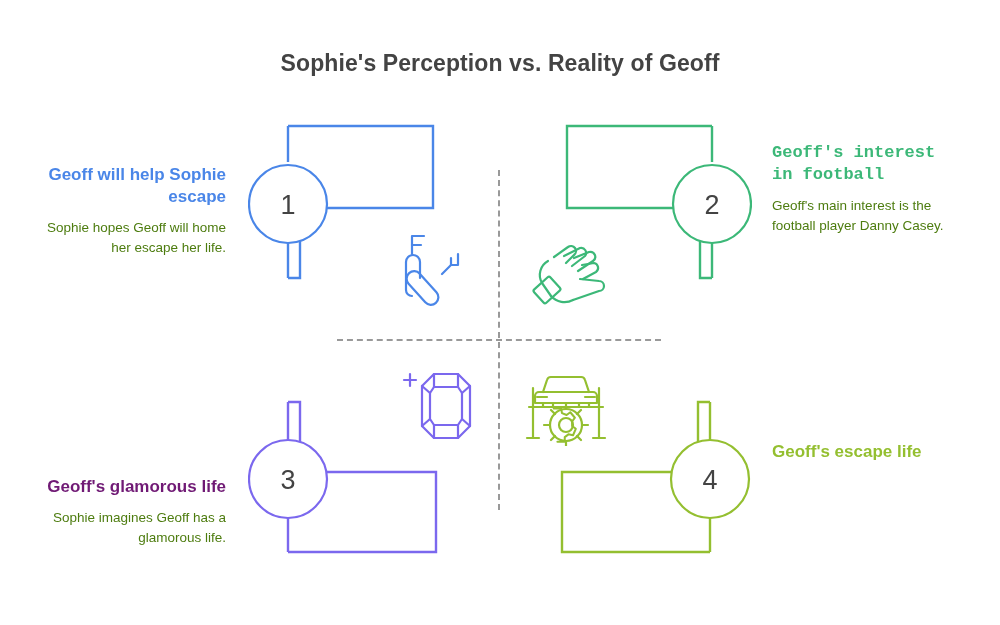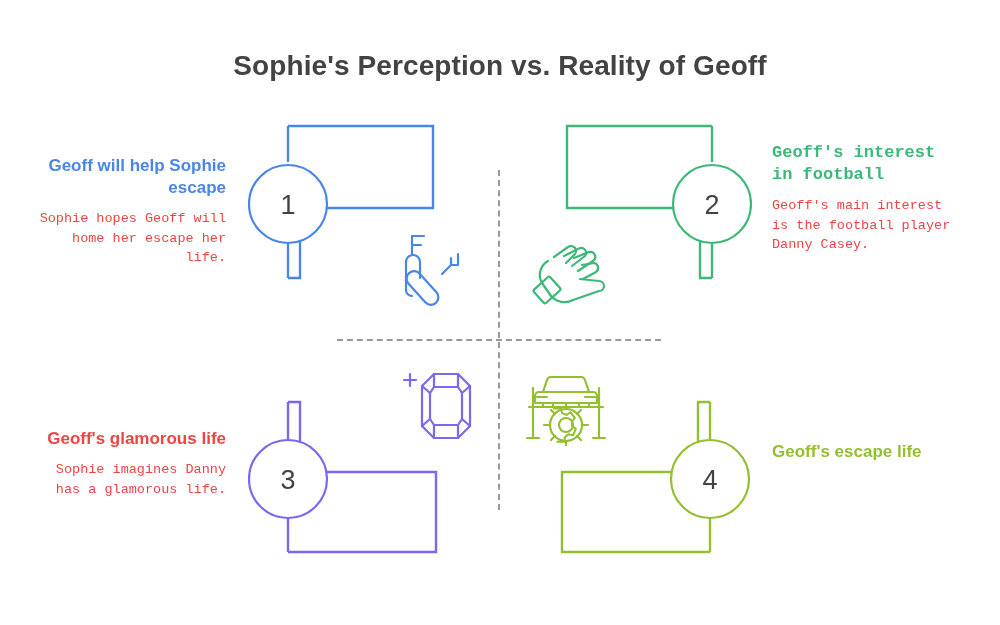--- a/index.html
+++ b/index.html
@@ -21,21 +21,21 @@
     inset: 0;
     width: 1000px;
     height: 625px;
   }
   .page-title {
     position: absolute;
     left: 0;
     top: 50px;
     width: 1000px;
     text-align: center;
-    font-size: 28px;
+    font-size: 23px;
     font-weight: bold;
     color: #434343;
     letter-spacing: 0.1px;
   }
   
   .divider-h {
     position: absolute;
     left: 337px;
     top: 339px;
     width: 324px;
@@ -57,28 +57,27 @@
   }
   .text-block .heading {
     font-size: 17px;
     font-weight: bold;
     line-height: 1.3;
     margin: 0 0 10px 0;
   }
   .text-block .body {
     font-size: 13.5px;
     line-height: 1.45;
-    color: #ef4444;
+    color: #4d7c0f;
     margin: 0;
-    font-family: Liberation Mono, monospace;
   }
   .tb-right { text-align: right; }
   .tb-left  { text-align: left; }
 
-  #tb-1 { left: 36px;  top: 155px; }
+  #tb-1 { left: 36px;  top: 164px; }
   #tb-2 { left: 772px; top: 142px; }
   #tb-3 { left: 36px;  top: 428px; }
   #tb-4 { left: 772px; top: 441px; }
 
   
   .quad-svg {
     position: absolute;
   }
   .num-label {
     font-family: "Liberation Sans", sans-serif;
@@ -212,21 +211,21 @@
     <p class="heading" style="color:#4a86e8;">Geoff will help Sophie escape</p>
     <p class="body">Sophie hopes Geoff will home her escape her life.</p>
   </div>
 
   <div class="text-block tb-left" id="tb-2">
     <p class="heading" style="color:#3cb878;font-family:Liberation Mono, monospace;">Geoff's interest in football</p>
     <p class="body">Geoff's main interest is the football player Danny Casey.</p>
   </div>
 
   <div class="text-block tb-right" id="tb-3">
-    <p class="heading" style="color:#ef4444;">Geoff's glamorous life</p>
-    <p class="body">Sophie imagines Danny has a glamorous life.</p>
+    <p class="heading" style="color:#701a75;margin-top:48px;">Geoff's glamorous life</p>
+    <p class="body">Sophie imagines Geoff has a glamorous life.</p>
   </div>
 
   <div class="text-block tb-left" id="tb-4">
     <p class="heading" style="color:#94bf30;">Geoff's escape life</p>
   </div>
 
 </div>
 
 </body></html>

